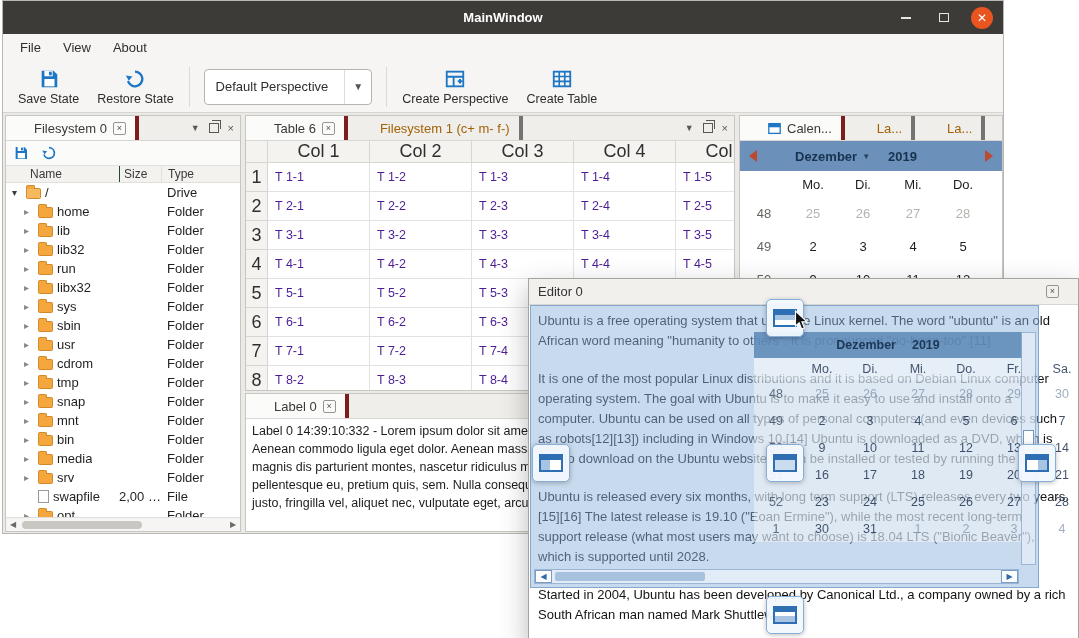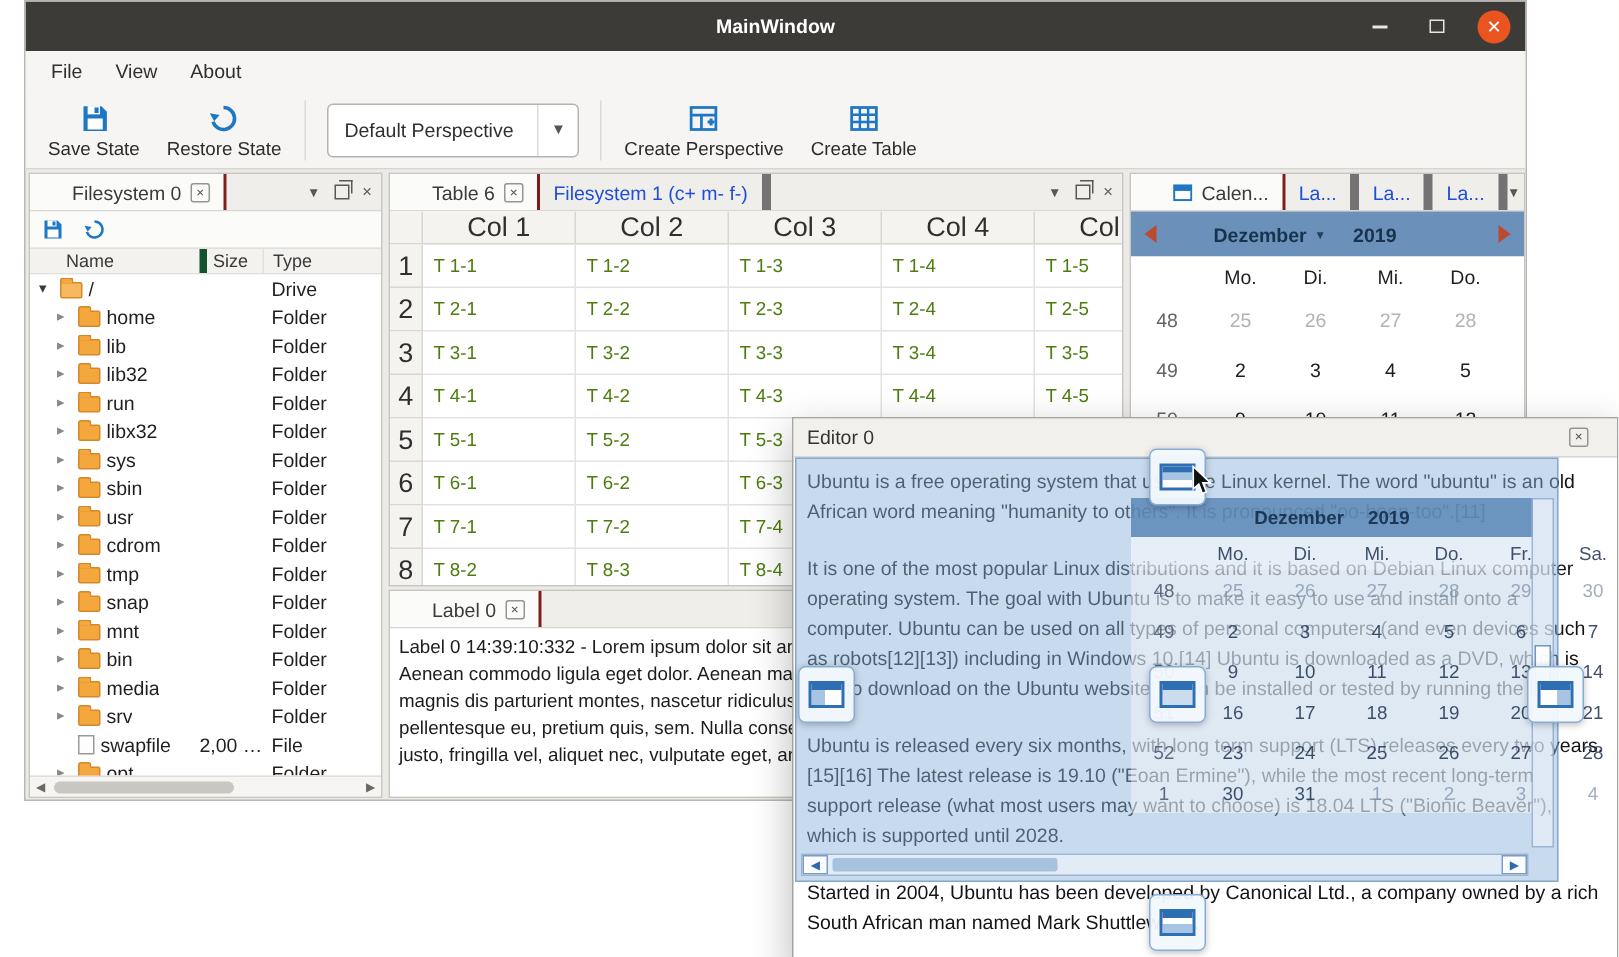--- a/index.html
+++ b/index.html
@@ -1,21 +1,21 @@
 <!DOCTYPE html>
 <html><head>
 <meta charset="utf-8">
 <style>
   * { box-sizing: border-box; margin: 0; padding: 0; }
   html,body { background:#ffffff; }
   body { font-family: "Liberation Sans", "DejaVu Sans", sans-serif; }
   #screen { position:relative; width:1079px; height:638px; overflow:hidden; background:#fff; }
 
   
-  .main-window { position:absolute; left:16px; top:0; width:1002px; height:534px;
+  .main-window { position:absolute; left:2px; top:0; width:1002px; height:534px;
     background:#eceae7; border:1px solid #b9b7b2; overflow:hidden; }
 
   .titlebar { height:33px; background:#3c3b37; color:#fff; display:flex;
     align-items:center; justify-content:center; position:relative;
     font-size:13px; font-weight:bold; }
   .win-controls { position:absolute; right:10px; top:0; height:33px; display:flex; align-items:center; gap:16px; }
   .ctrl { width:22px; height:22px; display:flex; align-items:center; justify-content:center; cursor:default; }
   .ctrl-min span { display:block; width:10px; height:2px; background:#e6e6e6; }
   .ctrl-max span { display:block; width:10px; height:9px; border:1.5px solid #e6e6e6; }
   .ctrl-close { background:#e95420; border-radius:50%; color:#fff; font-size:12px; }
@@ -34,39 +34,39 @@
     display:flex; align-items:center; padding-left:11px; font-size:13px; color:#2f2f2f; margin:0 8px; }
   .combo-arrow { margin-left:16px; height:100%; display:flex; align-items:center;
     padding:0 8px; border-left:1px solid #dddbd7; color:#555; font-size:10px; }
 
   
   .panel { position:absolute; background:#fbfbfa; border:1px solid #c8c6c1;
     display:flex; flex-direction:column; overflow:hidden; }
   .dock-hdr { height:25px; background:#f0eeeb; border-bottom:1px solid #d9d7d3;
     display:flex; align-items:center; font-size:13px; color:#3a3a3a; flex:0 0 auto; }
   .dock-tab { display:flex; align-items:center; gap:6px; height:100%; padding:0 9px; white-space:nowrap; }
-  .dock-tab.active { background:#fbfbfa; border-right:2px solid #7f1d1d;padding-left:28px; }
-  .dock-tab.inactive { color:#1d4ed8; border-right:6px solid #737373; }
+  .dock-tab.active { background:#fbfbfa; border-right:4px solid #7f1d1d;padding-left:28px; }
+  .dock-tab.inactive { color:#a16207; border-right:4px solid #737373;margin-left:23px; }
   .xbox { width:13px; height:13px; border:1px solid #97958f; border-radius:2px;
     display:flex; align-items:center; justify-content:center; font-size:9px; color:#55524e; line-height:1; }
   .hdr-icons { margin-left:auto; display:flex; align-items:center; gap:9px; padding-right:6px; color:#5a5854; }
   .icn-menu { font-size:9px; }
   .icn-float { width:10px; height:10px; border:1.4px solid #5a5854; position:relative; }
   .icn-float::before { content:""; position:absolute; left:2px; top:-4px; width:8px; height:8px;
     border-top:1.4px solid #5a5854; border-right:1.4px solid #5a5854; }
   .icn-x { font-size:11px; line-height:1; }
 
   
   .fs-toolbar { height:24px; display:flex; align-items:center; gap:12px; padding:0 7px; background:#fbfbfa; flex:0 0 auto; }
   .fs-toolbar svg { width:16px; height:16px; }
   .fs-colhdr { display:flex; height:18px; background:#f3f2ef; border-top:1px solid #e2e0dc;
     border-bottom:1px solid #e2e0dc; font-size:12px; color:#3a3a3a; flex:0 0 auto; }
   .fs-colhdr span { display:flex; align-items:center; }
   .col-name { width:113px; padding-left:24px; }
-  .col-size { width:42px; border-left:5px solid #14532d; padding-left:4px; }
+  .col-size { width:42px; border-left:1px solid #14532d; padding-left:4px; }
   .col-type { flex:1; border-left:1px solid #e2e0dc; padding-left:6px; }
   .fs-body { flex:1; background:#fff; overflow:hidden; }
   .fs-row { display:flex; align-items:center; height:19px; font-size:13px; color:#1f1f1f; }
   .fs-namecol { width:113px; display:flex; align-items:center; gap:4px; overflow:hidden; flex:0 0 auto; }
   .fs-indent.i0 { width:2px; } .fs-indent.i1 { width:14px; }
   .fs-arrow { width:10px; font-size:10px; color:#8a8884; flex:0 0 auto; }
   .fs-arrow.expanded { color:#3a3a3a; }
   .icon-folder { width:15px; height:11px; background:#f3a73c; border:1px solid #d3892a;
     border-radius:1.5px; position:relative; flex:0 0 auto; margin-top:2px; }
   .icon-folder::before { content:""; position:absolute; top:-4px; left:-1px; width:7px; height:3px;
@@ -84,21 +84,21 @@
 
   
   .tbl-wrap { flex:1; background:#fff; overflow:hidden; }
   .tr { display:flex; }
   .th, .rowhdr { background:#f4f3f0; border-right:1px solid #d8d6d2; border-bottom:1px solid #d8d6d2;
     font-size:18px; color:#2f2f2f; display:flex; align-items:center; justify-content:center; }
   .th { width:102px; height:22px; flex:0 0 auto; }
   .corner { width:22px; height:22px; flex:0 0 auto; }
   .rowhdr { width:22px; height:29px; flex:0 0 auto; }
   .td { width:102px; height:29px; border-right:1px solid #e2e2e0; border-bottom:1px solid #e2e2e0;
-    font-size:12.5px; color:#4d7c0f; display:flex; align-items:center; padding-left:7px; flex:0 0 auto; }
+    font-size:12.5px; color:#4c1d95; display:flex; align-items:center; padding-left:7px; flex:0 0 auto; }
 
   
   .label-text { flex:1; background:#fff; padding:3px 6px; font-size:12.5px; line-height:18px;
     color:#1c1c1c; overflow:hidden; }
 
   
   .cal-nav { height:30px; background:#6b90b9; display:flex; align-items:center; padding:0 9px;
     color:#17334f; font-size:13px; font-weight:bold; flex:0 0 auto; }
   .nav-left { width:0; height:0; border-top:6px solid transparent; border-bottom:6px solid transparent;
     border-right:8px solid #bc4a2e; }

